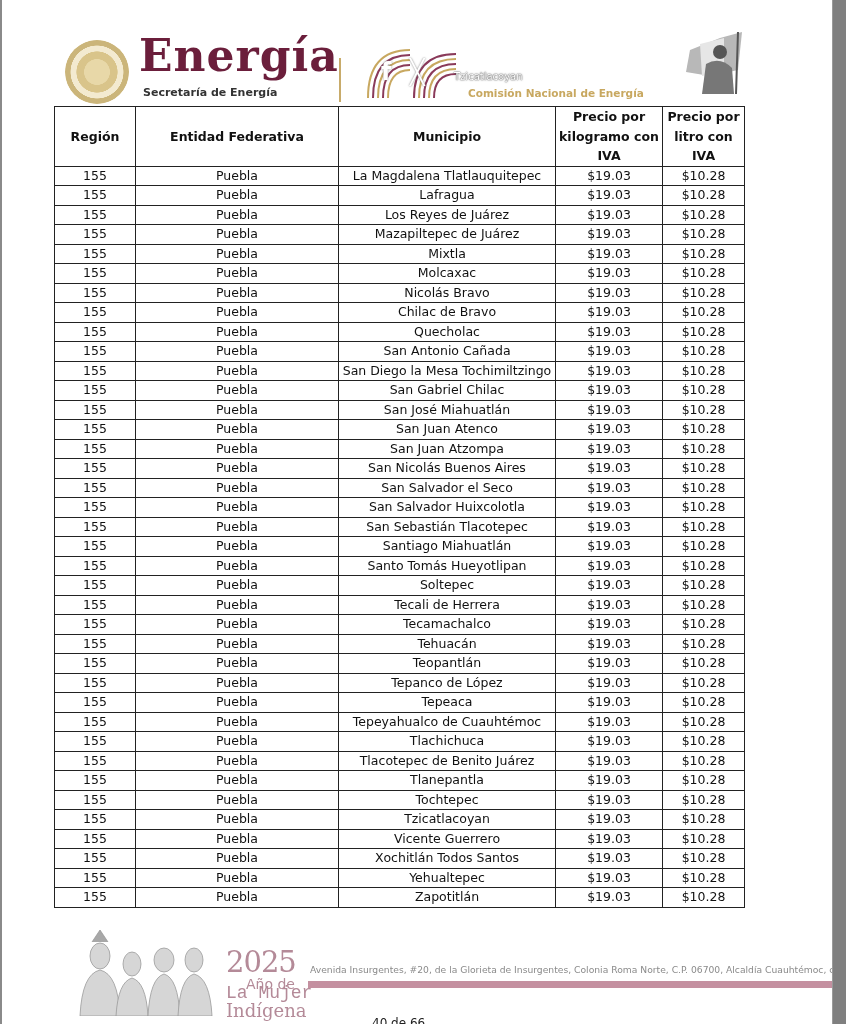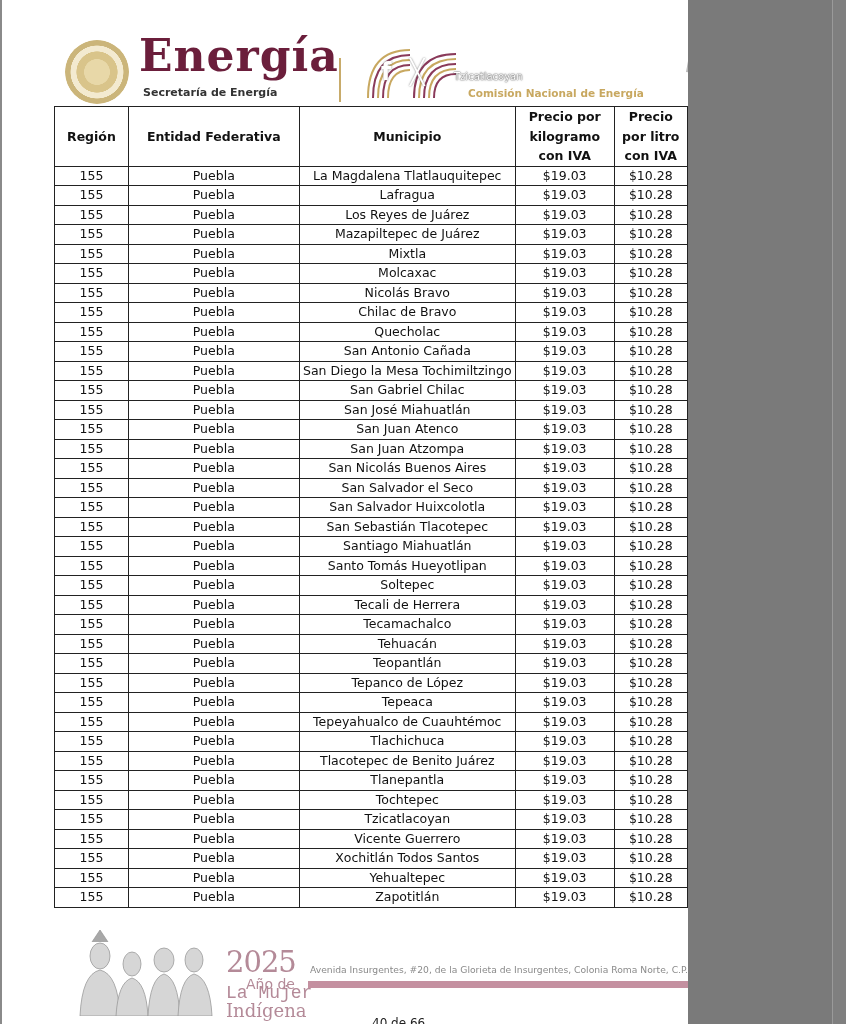--- a/index.html
+++ b/index.html
@@ -1,17 +1,17 @@
 <!DOCTYPE html>
 <html><head>
 <meta charset="utf-8">
 <style>
   html, body { margin:0; padding:0; }
   body { width:846px; height:1024px; background:#7a7a7a; position:relative; overflow:hidden; font-family:"DejaVu Sans", sans-serif; }
-  .page { position:absolute; left:2px; top:0; width:686px; height:1024px; background:#fff; overflow:hidden; }
+  .page { position:absolute; left:2px; top:0; width:830px; height:1024px; background:#fff; overflow:hidden; }
   .left-edge { position:absolute; left:0; top:0; width:2px; height:1024px; background:#8a8a8a; }
   .right-strip { position:absolute; left:832px; top:0; width:14px; height:1024px; background:#7f7f7f; border-left:1px solid #9a9a9a; box-sizing:border-box; }
 
   
   .seal { position:absolute; left:63px; top:40px; width:64px; height:64px; border-radius:50%;
     background: radial-gradient(circle at 50% 50%, #e8d8a8 0 28%, #d9c48a 29% 45%, #f3ead0 46% 58%, #cbb57a 59% 70%, #efe4c4 71% 100%); }
   .energia-title { position:absolute; left:137px; top:34px; font-family:"DejaVu Serif", serif; font-weight:bold; font-size:44px; color:#6b1e3b; letter-spacing:1px; line-height:1; }
   .energia-sub { position:absolute; left:141px; top:86px; font-size:11px; font-weight:bold; color:#333; }
   .vdivider { position:absolute; left:337px; top:58px; width:2px; height:44px; background:#c8ab6a; }
   .cne-logo { position:absolute; left:362px; top:44px; width:96px; height:56px; }

